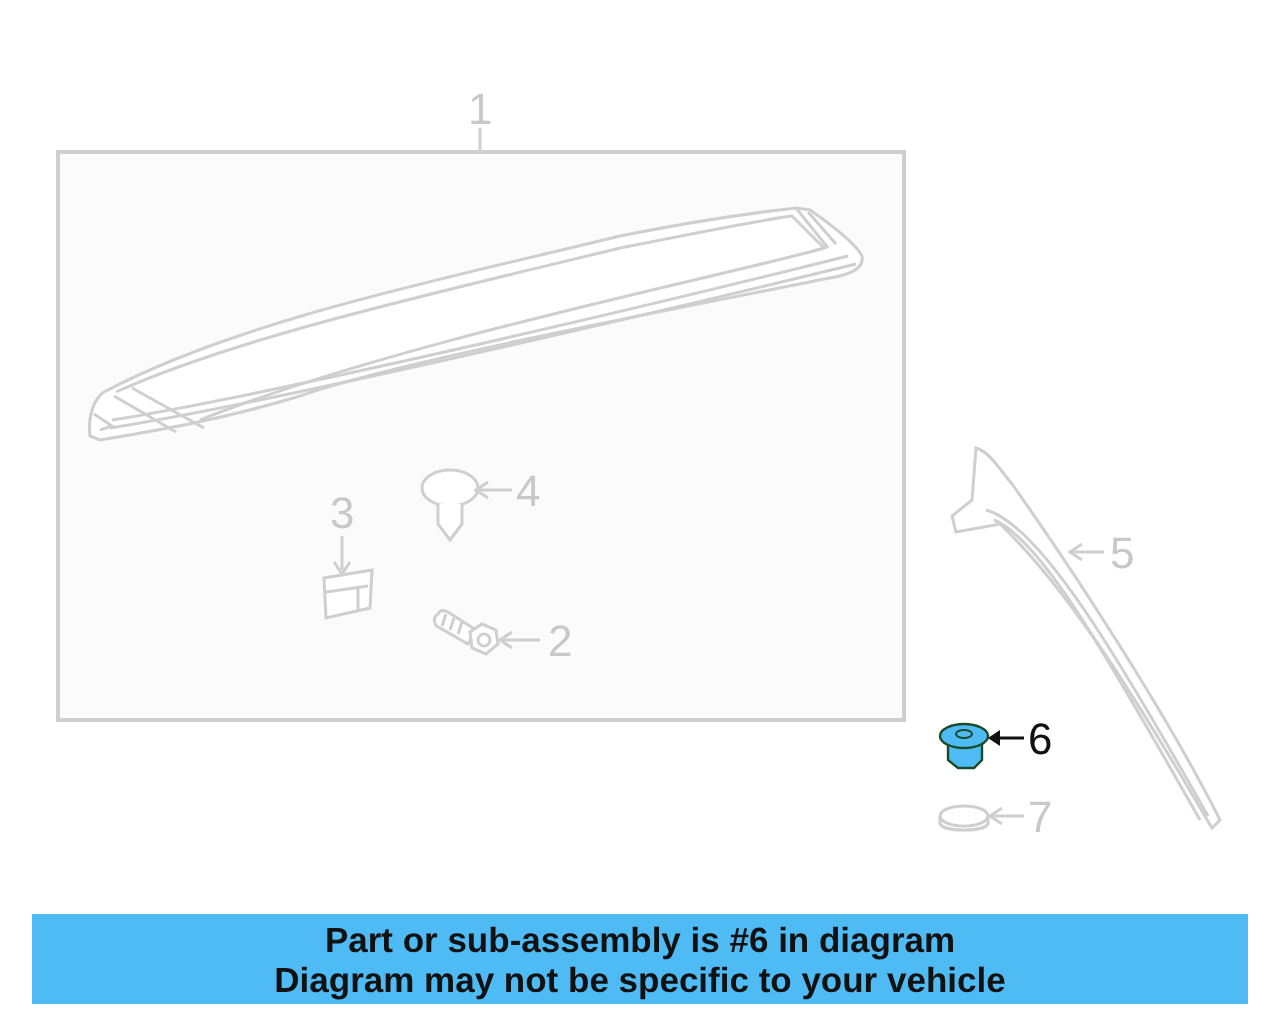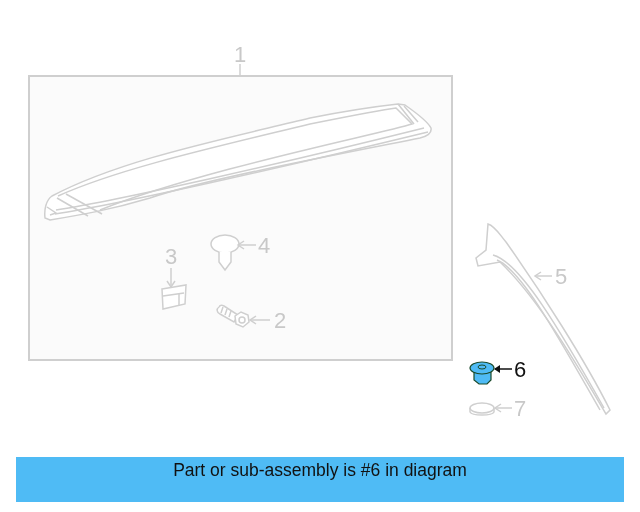--- a/index.html
+++ b/index.html
@@ -1,21 +1,21 @@
 <!DOCTYPE html>
 <html><head>
   <meta charset="utf-8">
   <style>
     html, body { margin: 0; padding: 0; background: #ffffff; }
     body { width: 640px; height: 512px; position: relative; overflow: hidden; font-family: "Liberation Sans", sans-serif; }
     #diagram { position: absolute; left: 0; top: 0; width: 640px; height: 512px; }
     .callout { position: absolute; font-family: "Liberation Sans", sans-serif; font-size: 22px; line-height: 22px; color: #c8c8c8; }
     .callout.active { color: #111111; }
     #banner { position: absolute; left: 16px; top: 457px; width: 608px; height: 45px; background: #4fbbf5; text-align: center; color: #111; font-size: 17.5px; line-height: 20px; padding-top: 3px; box-sizing: border-box; }
-    #banner div { white-space: nowrap; }
+    #banner div { white-space: nowrap; font-weight: bold; }
   </style>
 </head>
 <body>
 
 <svg id="diagram" viewBox="0 0 640 512" xmlns="http://www.w3.org/2000/svg">
 
   <g>
     <rect x="29" y="76" width="423" height="284" fill="#fbfbfb" stroke="#cfcfcf" stroke-width="2"></rect>
     <line x1="240" y1="64" x2="240" y2="76" stroke="#cfcfcf" stroke-width="1.5"></line>
   </g>
@@ -83,13 +83,14 @@
 <div class="callout" style="left:234px;top:44px;">1</div>
 <div class="callout" style="left:274px;top:310px;">2</div>
 <div class="callout" style="left:165px;top:246px;">3</div>
 <div class="callout" style="left:258px;top:235px;">4</div>
 <div class="callout" style="left:555px;top:266px;">5</div>
 <div class="callout active" style="left:514px;top:359px;">6</div>
 <div class="callout" style="left:514px;top:398px;">7</div>
 
 <div id="banner">
   <div>Part or sub-assembly is #6 in diagram</div>
+  <div>Diagram may not be specific to your vehicle</div>
 </div>
 
 </body></html>

